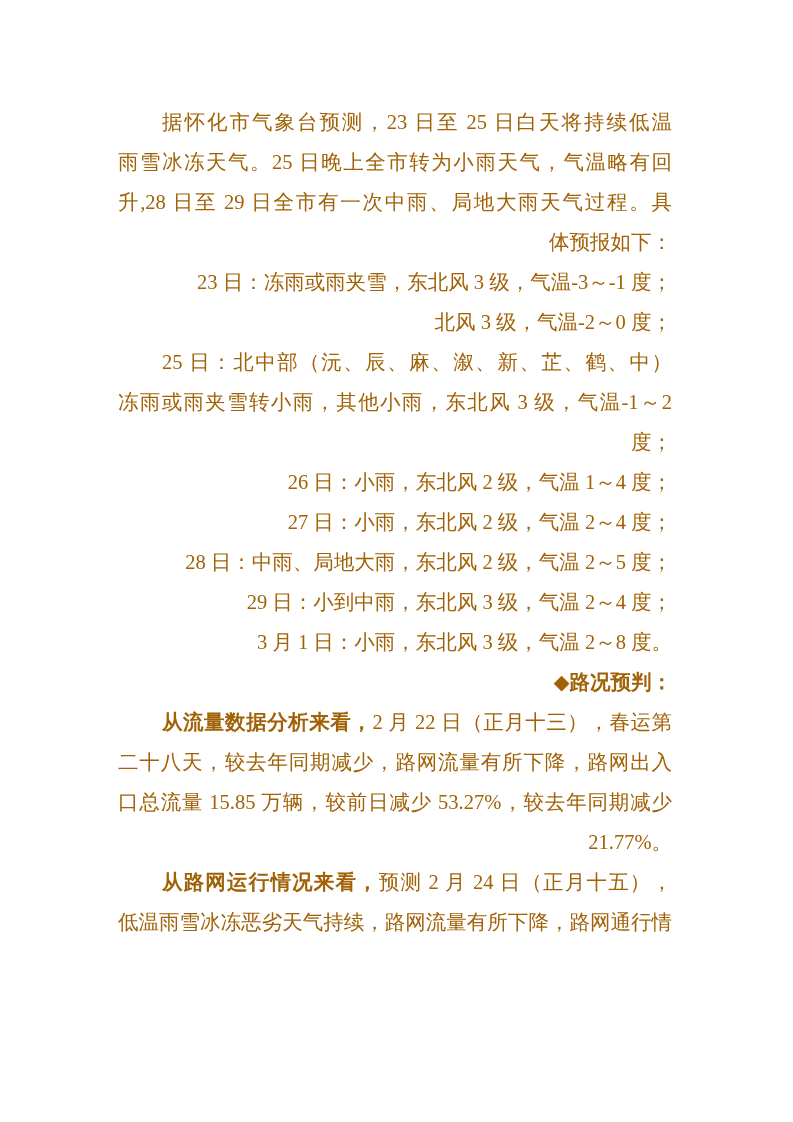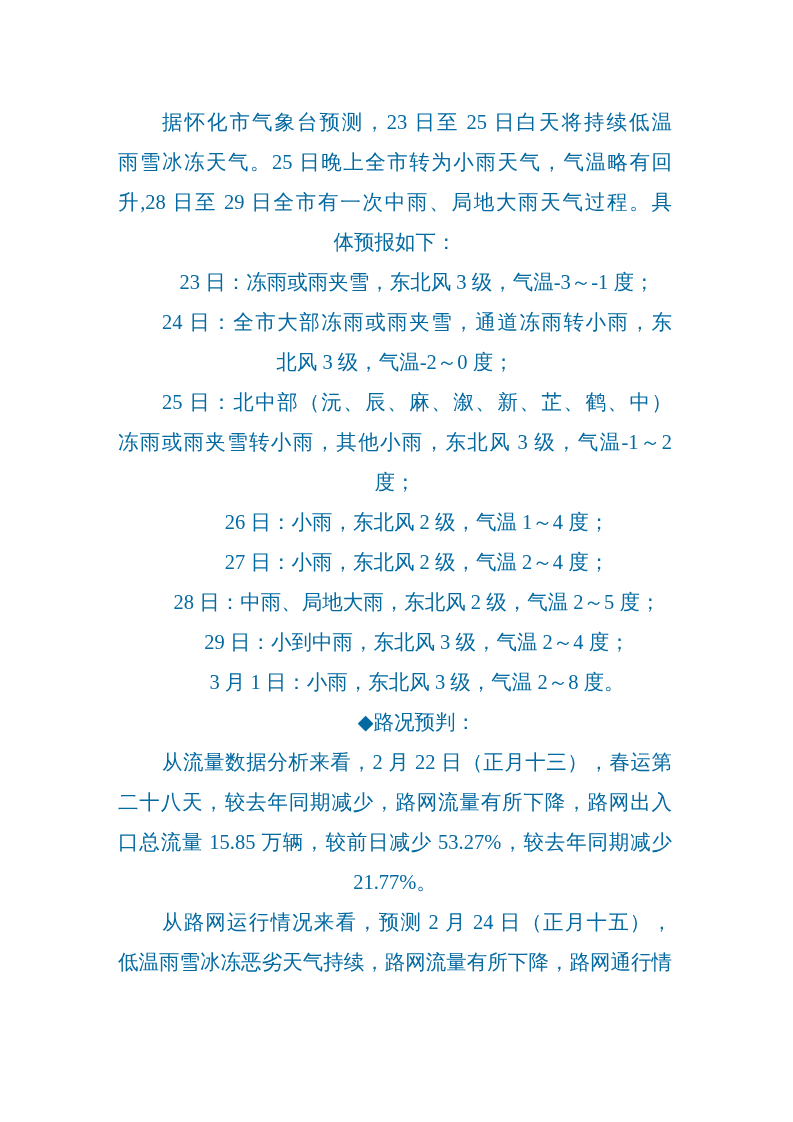--- a/index.html
+++ b/index.html
@@ -25,50 +25,49 @@
   }
   .para {
     margin: 0;
     padding: 0;
   }
   .t-line {
     height: 40px;
     line-height: 40px;
     font-size: 20.5px;
     white-space: nowrap;
-    text-align: center;
+    text-align: right;
   }
   .t-line.fill {
     text-align: justify;
     text-align-last: justify;
   }
   .t-line.indent {
     text-indent: 44px;
   }
   .seg { }
   .seg.bold {
-    font-weight: normal;
+    font-weight: bold;
   }
 </style>
 </head>
 <body>
 
 <div class="page" style="background: rgb(255, 255, 255);">
-  <div class="doc" id="doc" style="color: #0369a1;">
+  <div class="doc" id="doc" style="color: #a16207;">
       <div class="para">
         <div class="t-line indent fill"><span class="seg">据怀化市气象台预测，23 日至 25 日白天将持续低温</span></div>
         <div class="t-line fill"><span class="seg">雨雪冰冻天气。25 日晚上全市转为小雨天气，气温略有回</span></div>
         <div class="t-line fill"><span class="seg">升,28 日至 29 日全市有一次中雨、局地大雨天气过程。具</span></div>
         <div class="t-line"><span class="seg">体预报如下：</span></div>
       </div>
       <div class="para">
         <div class="t-line indent"><span class="seg">23 日：冻雨或雨夹雪，东北风 3 级，气温-3～-1 度；</span></div>
       </div>
       <div class="para">
-        <div class="t-line indent fill"><span class="seg">24 日：全市大部冻雨或雨夹雪，通道冻雨转小雨，东</span></div>
         <div class="t-line"><span class="seg">北风 3 级，气温-2～0 度；</span></div>
       </div>
       <div class="para">
         <div class="t-line indent fill"><span class="seg">25 日：北中部（沅、辰、麻、溆、新、芷、鹤、中）</span></div>
         <div class="t-line fill"><span class="seg">冻雨或雨夹雪转小雨，其他小雨，东北风 3 级，气温-1～2</span></div>
         <div class="t-line"><span class="seg">度；</span></div>
       </div>
       <div class="para">
         <div class="t-line indent"><span class="seg">26 日：小雨，东北风 2 级，气温 1～4 度；</span></div>
       </div>

